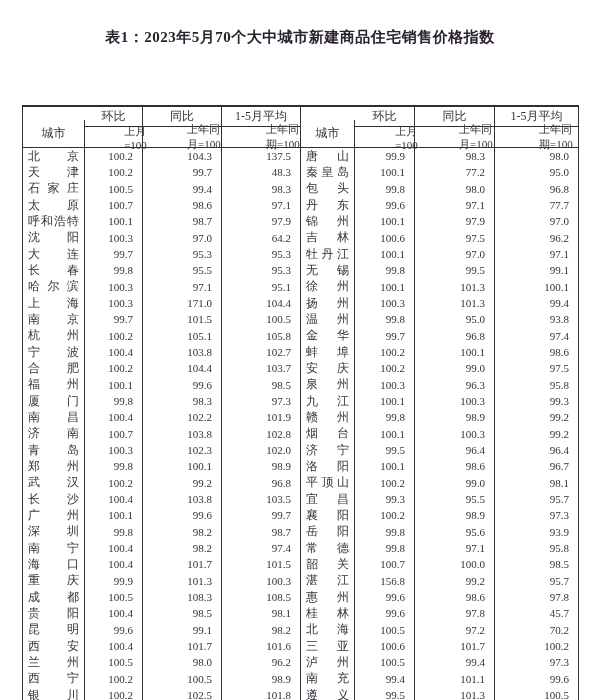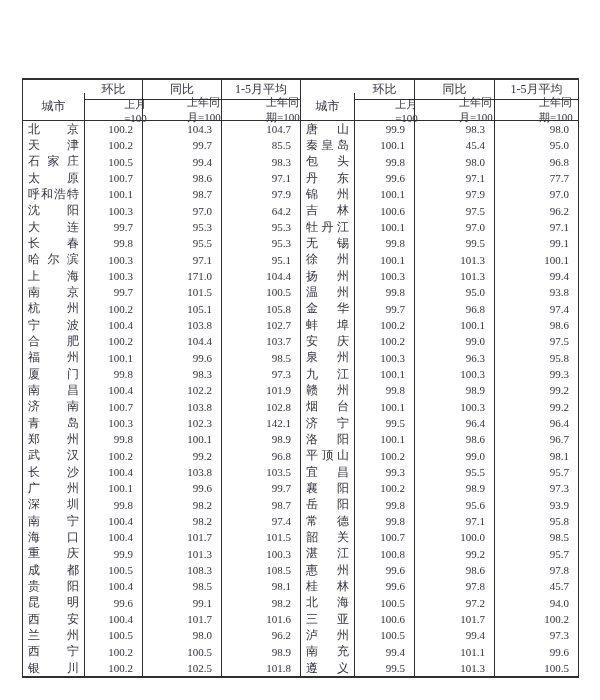--- a/index.html
+++ b/index.html
@@ -79,20 +79,21 @@
   .cell.num{
     justify-content:flex-end;
     padding-right:9px;
   }
 </style>
 </head>
 <body>
 
 <div class="page">
 
+  <div class="title">表1：2023年5月70个大中城市新建商品住宅销售价格指数</div>
 
   <div class="table">
 
     <div class="thead">
       <div class="cell h-city c1">城市</div>
       <div class="cell h-lab c2">环比</div>
       <div class="cell h-lab c3">同比</div>
       <div class="cell h-lab c4">1-5月平均</div>
       <div class="cell h-city c5">城市</div>
       <div class="cell h-lab c6">环比</div>
@@ -103,32 +104,32 @@
       <div class="cell h-base c4">上年同期=100</div>
       <div class="cell h-base c6">上月=100</div>
       <div class="cell h-base c7">上年同月=100</div>
       <div class="cell h-base c8">上年同期=100</div>
     </div>
 
     <div class="tbody" id="tbody">
         <div class="row"><div class="cell city">
             <span>北</span>
             <span>京</span>
-          </div><div class="cell num">100.2</div><div class="cell num">104.3</div><div class="cell num">104.7</div><div class="cell city">
+          </div><div class="cell num">100.2</div><div class="cell num">104.3</div><div class="cell num">137.5</div><div class="cell city">
             <span>唐</span>
             <span>山</span>
           </div><div class="cell num">99.9</div><div class="cell num">98.3</div><div class="cell num last">98.0</div></div>
         <div class="row"><div class="cell city">
             <span>天</span>
             <span>津</span>
-          </div><div class="cell num">100.2</div><div class="cell num">99.7</div><div class="cell num">85.5</div><div class="cell city">
+          </div><div class="cell num">100.2</div><div class="cell num">99.7</div><div class="cell num">48.3</div><div class="cell city">
             <span>秦</span>
             <span>皇</span>
             <span>岛</span>
-          </div><div class="cell num">100.1</div><div class="cell num">45.4</div><div class="cell num last">95.0</div></div>
+          </div><div class="cell num">100.1</div><div class="cell num">77.2</div><div class="cell num last">95.0</div></div>
         <div class="row"><div class="cell city">
             <span>石</span>
             <span>家</span>
             <span>庄</span>
           </div><div class="cell num">100.5</div><div class="cell num">99.4</div><div class="cell num">98.3</div><div class="cell city">
             <span>包</span>
             <span>头</span>
           </div><div class="cell num">99.8</div><div class="cell num">98.0</div><div class="cell num last">96.8</div></div>
         <div class="row"><div class="cell city">
             <span>太</span>
@@ -235,21 +236,21 @@
         <div class="row"><div class="cell city">
             <span>济</span>
             <span>南</span>
           </div><div class="cell num">100.7</div><div class="cell num">103.8</div><div class="cell num">102.8</div><div class="cell city">
             <span>烟</span>
             <span>台</span>
           </div><div class="cell num">100.1</div><div class="cell num">100.3</div><div class="cell num last">99.2</div></div>
         <div class="row"><div class="cell city">
             <span>青</span>
             <span>岛</span>
-          </div><div class="cell num">100.3</div><div class="cell num">102.3</div><div class="cell num">142.1</div><div class="cell city">
+          </div><div class="cell num">100.3</div><div class="cell num">102.3</div><div class="cell num">102.0</div><div class="cell city">
             <span>济</span>
             <span>宁</span>
           </div><div class="cell num">99.5</div><div class="cell num">96.4</div><div class="cell num last">96.4</div></div>
         <div class="row"><div class="cell city">
             <span>郑</span>
             <span>州</span>
           </div><div class="cell num">99.8</div><div class="cell num">100.1</div><div class="cell num">98.9</div><div class="cell city">
             <span>洛</span>
             <span>阳</span>
           </div><div class="cell num">100.1</div><div class="cell num">98.6</div><div class="cell num last">96.7</div></div>
@@ -295,42 +296,42 @@
           </div><div class="cell num">100.4</div><div class="cell num">101.7</div><div class="cell num">101.5</div><div class="cell city">
             <span>韶</span>
             <span>关</span>
           </div><div class="cell num">100.7</div><div class="cell num">100.0</div><div class="cell num last">98.5</div></div>
         <div class="row"><div class="cell city">
             <span>重</span>
             <span>庆</span>
           </div><div class="cell num">99.9</div><div class="cell num">101.3</div><div class="cell num">100.3</div><div class="cell city">
             <span>湛</span>
             <span>江</span>
-          </div><div class="cell num">100.8</div><div class="cell num">99.2</div><div class="cell num last">95.7</div></div>
+          </div><div class="cell num">156.8</div><div class="cell num">99.2</div><div class="cell num last">95.7</div></div>
         <div class="row"><div class="cell city">
             <span>成</span>
             <span>都</span>
           </div><div class="cell num">100.5</div><div class="cell num">108.3</div><div class="cell num">108.5</div><div class="cell city">
             <span>惠</span>
             <span>州</span>
           </div><div class="cell num">99.6</div><div class="cell num">98.6</div><div class="cell num last">97.8</div></div>
         <div class="row"><div class="cell city">
             <span>贵</span>
             <span>阳</span>
           </div><div class="cell num">100.4</div><div class="cell num">98.5</div><div class="cell num">98.1</div><div class="cell city">
             <span>桂</span>
             <span>林</span>
           </div><div class="cell num">99.6</div><div class="cell num">97.8</div><div class="cell num last">45.7</div></div>
         <div class="row"><div class="cell city">
             <span>昆</span>
             <span>明</span>
           </div><div class="cell num">99.6</div><div class="cell num">99.1</div><div class="cell num">98.2</div><div class="cell city">
             <span>北</span>
             <span>海</span>
-          </div><div class="cell num">100.5</div><div class="cell num">97.2</div><div class="cell num last">94.0</div></div>
+          </div><div class="cell num">100.5</div><div class="cell num">97.2</div><div class="cell num last">70.2</div></div>
         <div class="row"><div class="cell city">
             <span>西</span>
             <span>安</span>
           </div><div class="cell num">100.4</div><div class="cell num">101.7</div><div class="cell num">101.6</div><div class="cell city">
             <span>三</span>
             <span>亚</span>
           </div><div class="cell num">100.6</div><div class="cell num">101.7</div><div class="cell num last">100.2</div></div>
         <div class="row"><div class="cell city">
             <span>兰</span>
             <span>州</span>

